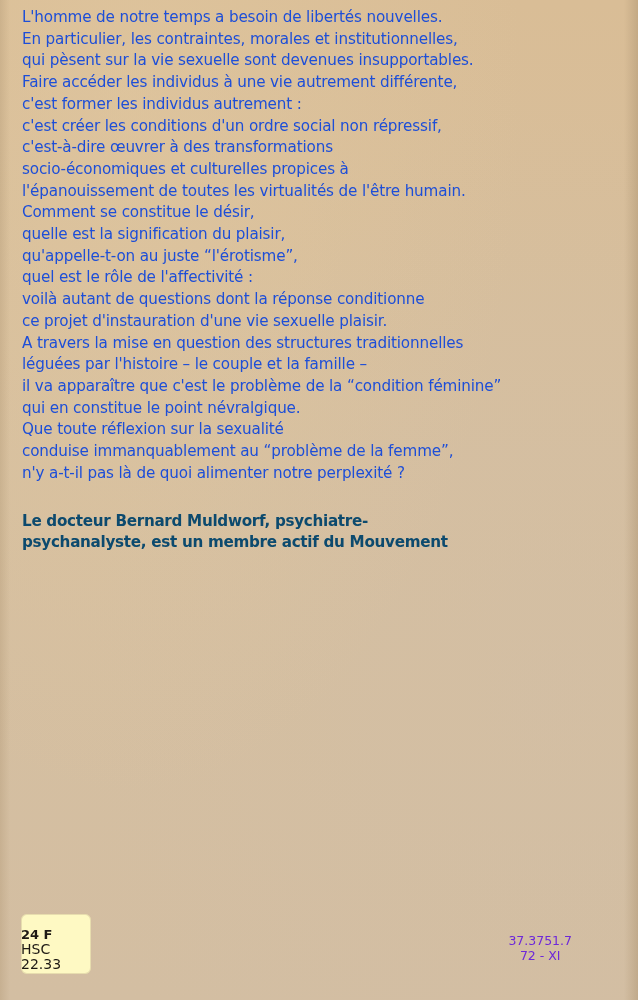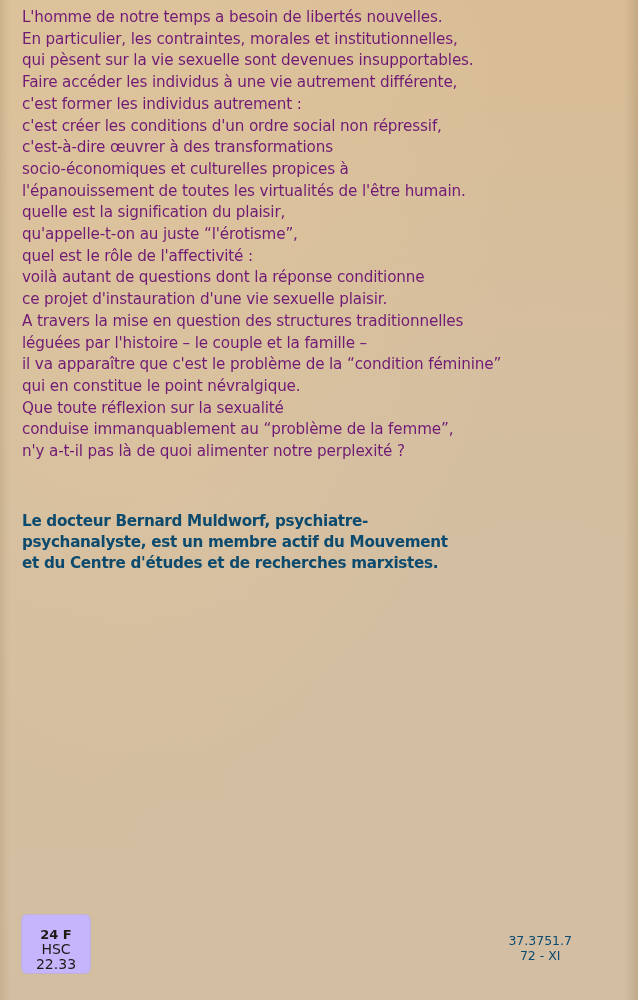--- a/index.html
+++ b/index.html
@@ -28,21 +28,21 @@
       position: absolute;
       top: 0; left: 0;
       width: 10px; height: 1000px;
       background: linear-gradient(90deg, rgba(175,150,115,0.35) 0%, rgba(190,165,130,0) 100%);
     }
     .body-text {
       position: absolute;
       left: 22px;
       top: 7px;
       width: 600px;
-      color: #701a75;
+      color: #1d4ed8;
       font-size: 15.2px;
       line-height: 21.7px;
       letter-spacing: -0.15px;
     }
     .body-text .line {
       display: block;
       white-space: nowrap;
     }
     .body-text .strong {
       font-weight: normal;
@@ -61,44 +61,43 @@
     .bio .line {
       display: block;
       white-space: nowrap;
     }
     .price-label {
       position: absolute;
       left: 21px;
       top: 914px;
       width: 70px;
       height: 60px;
-      background: #c4b5fd;
+      background: #fef9c3;
       border-radius: 6px;
       box-shadow: 0 0 0 1px rgba(190,170,135,0.35) inset;
-      text-align: center;
       color: #1e1a14;
     }
     .price-label .price {
       display: block;
       margin-top: 14px;
       font-size: 13px;
       font-weight: bold;
       line-height: 14px;
     }
     .price-label .code {
       display: block;
       font-size: 14px;
       line-height: 15px;
     }
     .catalog {
       position: absolute;
       right: 66px;
       top: 933px;
       text-align: center;
-      color: #0c4a6e;
+      color: #6d28d9;
       font-size: 12.5px;
       line-height: 15px;
     }
     .catalog span {
       display: block;
     }
   </style>
 </head>
 <body>
 
@@ -108,38 +107,38 @@
 <div class="body-text">
   <span class="line">L'homme de notre temps a besoin de libertés nouvelles.</span>
   <span class="line">En particulier, les contraintes, morales et institutionnelles,</span>
   <span class="line">qui pèsent sur la vie sexuelle sont devenues insupportables.</span>
   <span class="line"><span>Faire accéder les individus à une vie autrement </span><span class="strong">différente,</span></span>
   <span class="line"><span>c'est </span><span class="strong">former les individus autrement :</span></span>
   <span class="line">c'est créer les conditions d'un ordre social non répressif,</span>
   <span class="line">c'est-à-dire œuvrer à des transformations</span>
   <span class="line">socio-économiques et culturelles propices à</span>
   <span class="line">l'épanouissement de toutes les virtualités de l'être humain.</span>
+  <span class="line">Comment se constitue le désir,</span>
   <span class="line">quelle est la signification du plaisir,</span>
   <span class="line"><span>qu'appelle-t-on au juste </span><span class="strong">“l'érotisme”,</span></span>
   <span class="line">quel est le rôle de l'affectivité :</span>
   <span class="line">voilà autant de questions dont la réponse conditionne</span>
   <span class="line">ce projet d'instauration d'une vie sexuelle plaisir.</span>
   <span class="line">A travers la mise en question des structures traditionnelles</span>
   <span class="line">léguées par l'histoire – le couple et la famille –</span>
   <span class="line">il va apparaître que c'est le problème de la “condition féminine”</span>
   <span class="line">qui en constitue le point névralgique.</span>
   <span class="line">Que toute réflexion sur la sexualité</span>
   <span class="line">conduise immanquablement au “problème de la femme”,</span>
   <span class="line">n'y a-t-il pas là de quoi alimenter notre perplexité ?</span>
 </div>
 
 <div class="bio">
   <span class="line">Le docteur Bernard Muldworf, psychiatre-</span>
   <span class="line">psychanalyste, est un membre actif du Mouvement</span>
-  <span class="line">et du Centre d'études et de recherches marxistes.</span>
 </div>
 
 <div class="price-label">
   <span class="price">24 F</span>
   <span class="code">HSC 22.33</span>
 </div>
 
 <div class="catalog">
   <span>37.3751.7</span>
   <span>72 - XI</span>

